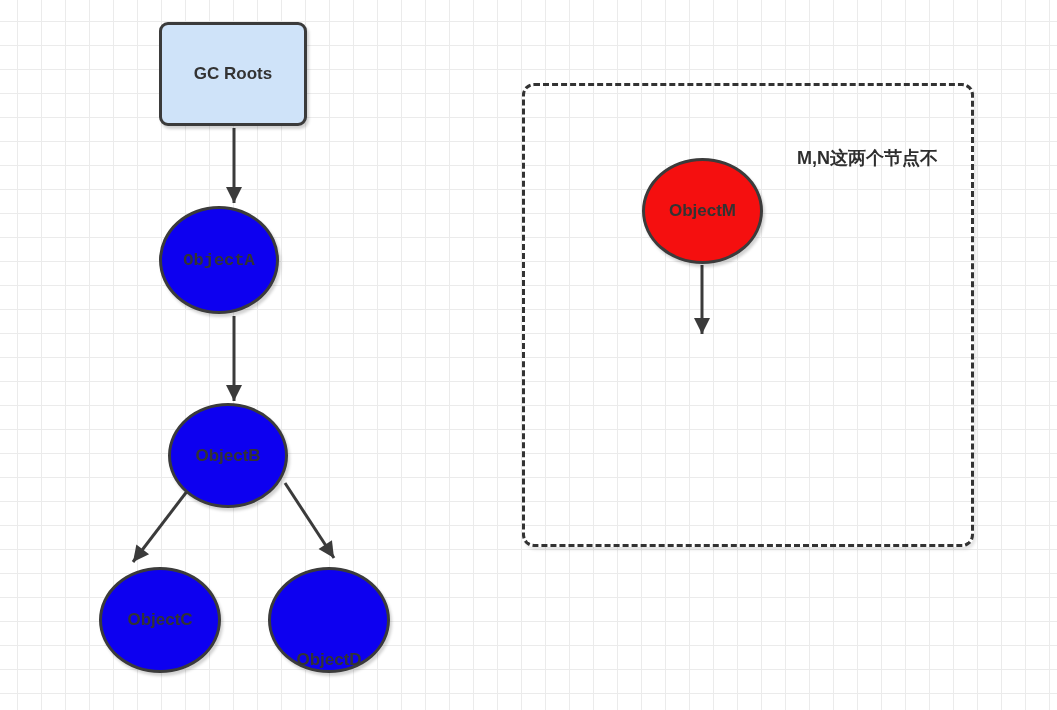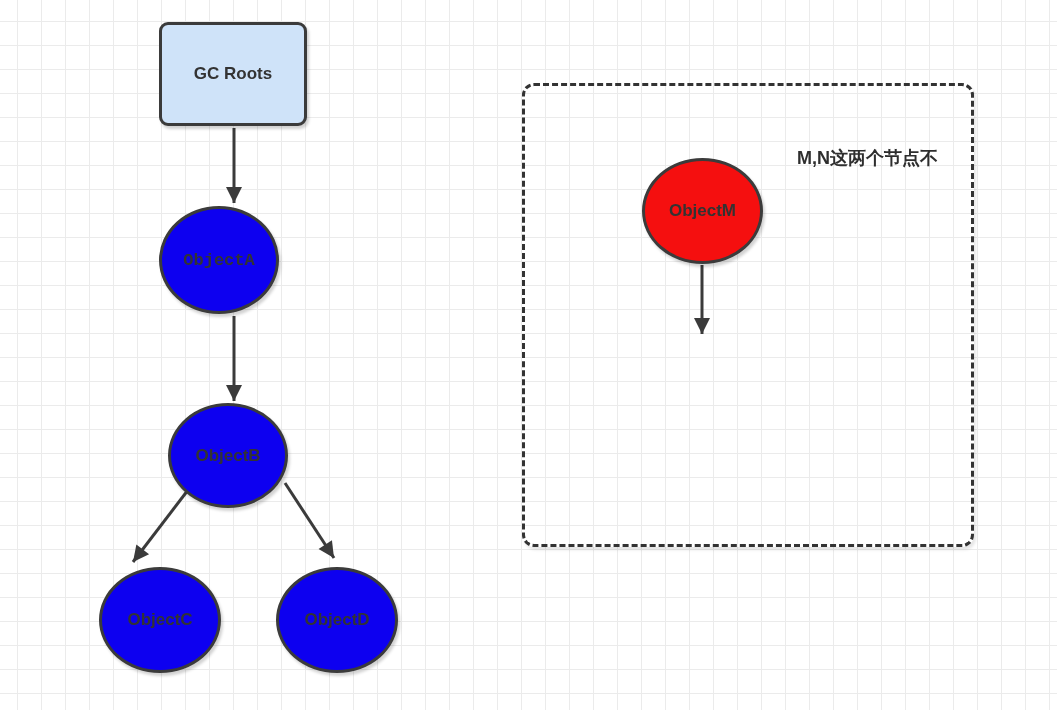--- a/index.html
+++ b/index.html
@@ -48,21 +48,21 @@
     border: 3px solid #3b3b3b;
     border-radius: 50%;
   }
 
   .blue { background: #0d00f0; }
   .red  { background: #f50f0f; }
 
   .node-a { left: 159px; top: 206px; width: 120px; height: 108px; font-family: Liberation Mono, monospace; }
   .node-b { left: 168px; top: 403px; width: 120px; height: 105px; }
   .node-c { left:  65px; top: 567px; width: 122px; height: 106px; margin-left: 34px; }
-  .node-d { left: 276px; top: 567px; width: 122px; height: 106px; }
+  .node-d { left: 268px; top: 567px; width: 122px; height: 106px; align-items: flex-end; }
   .node-m { left: 642px; top: 158px; width: 121px; height: 106px; }
   .node-n { left: 640px; top: 338px; width: 122px; height: 107px; }
 
   .garbage-region {
     position: absolute;
     left: 522px; top: 83px;
     width: 452px; height: 464px;
     border: 3px dashed #333333;
     border-radius: 12px;
     box-shadow: 2px 3px 3px rgba(0,0,0,0.10);

